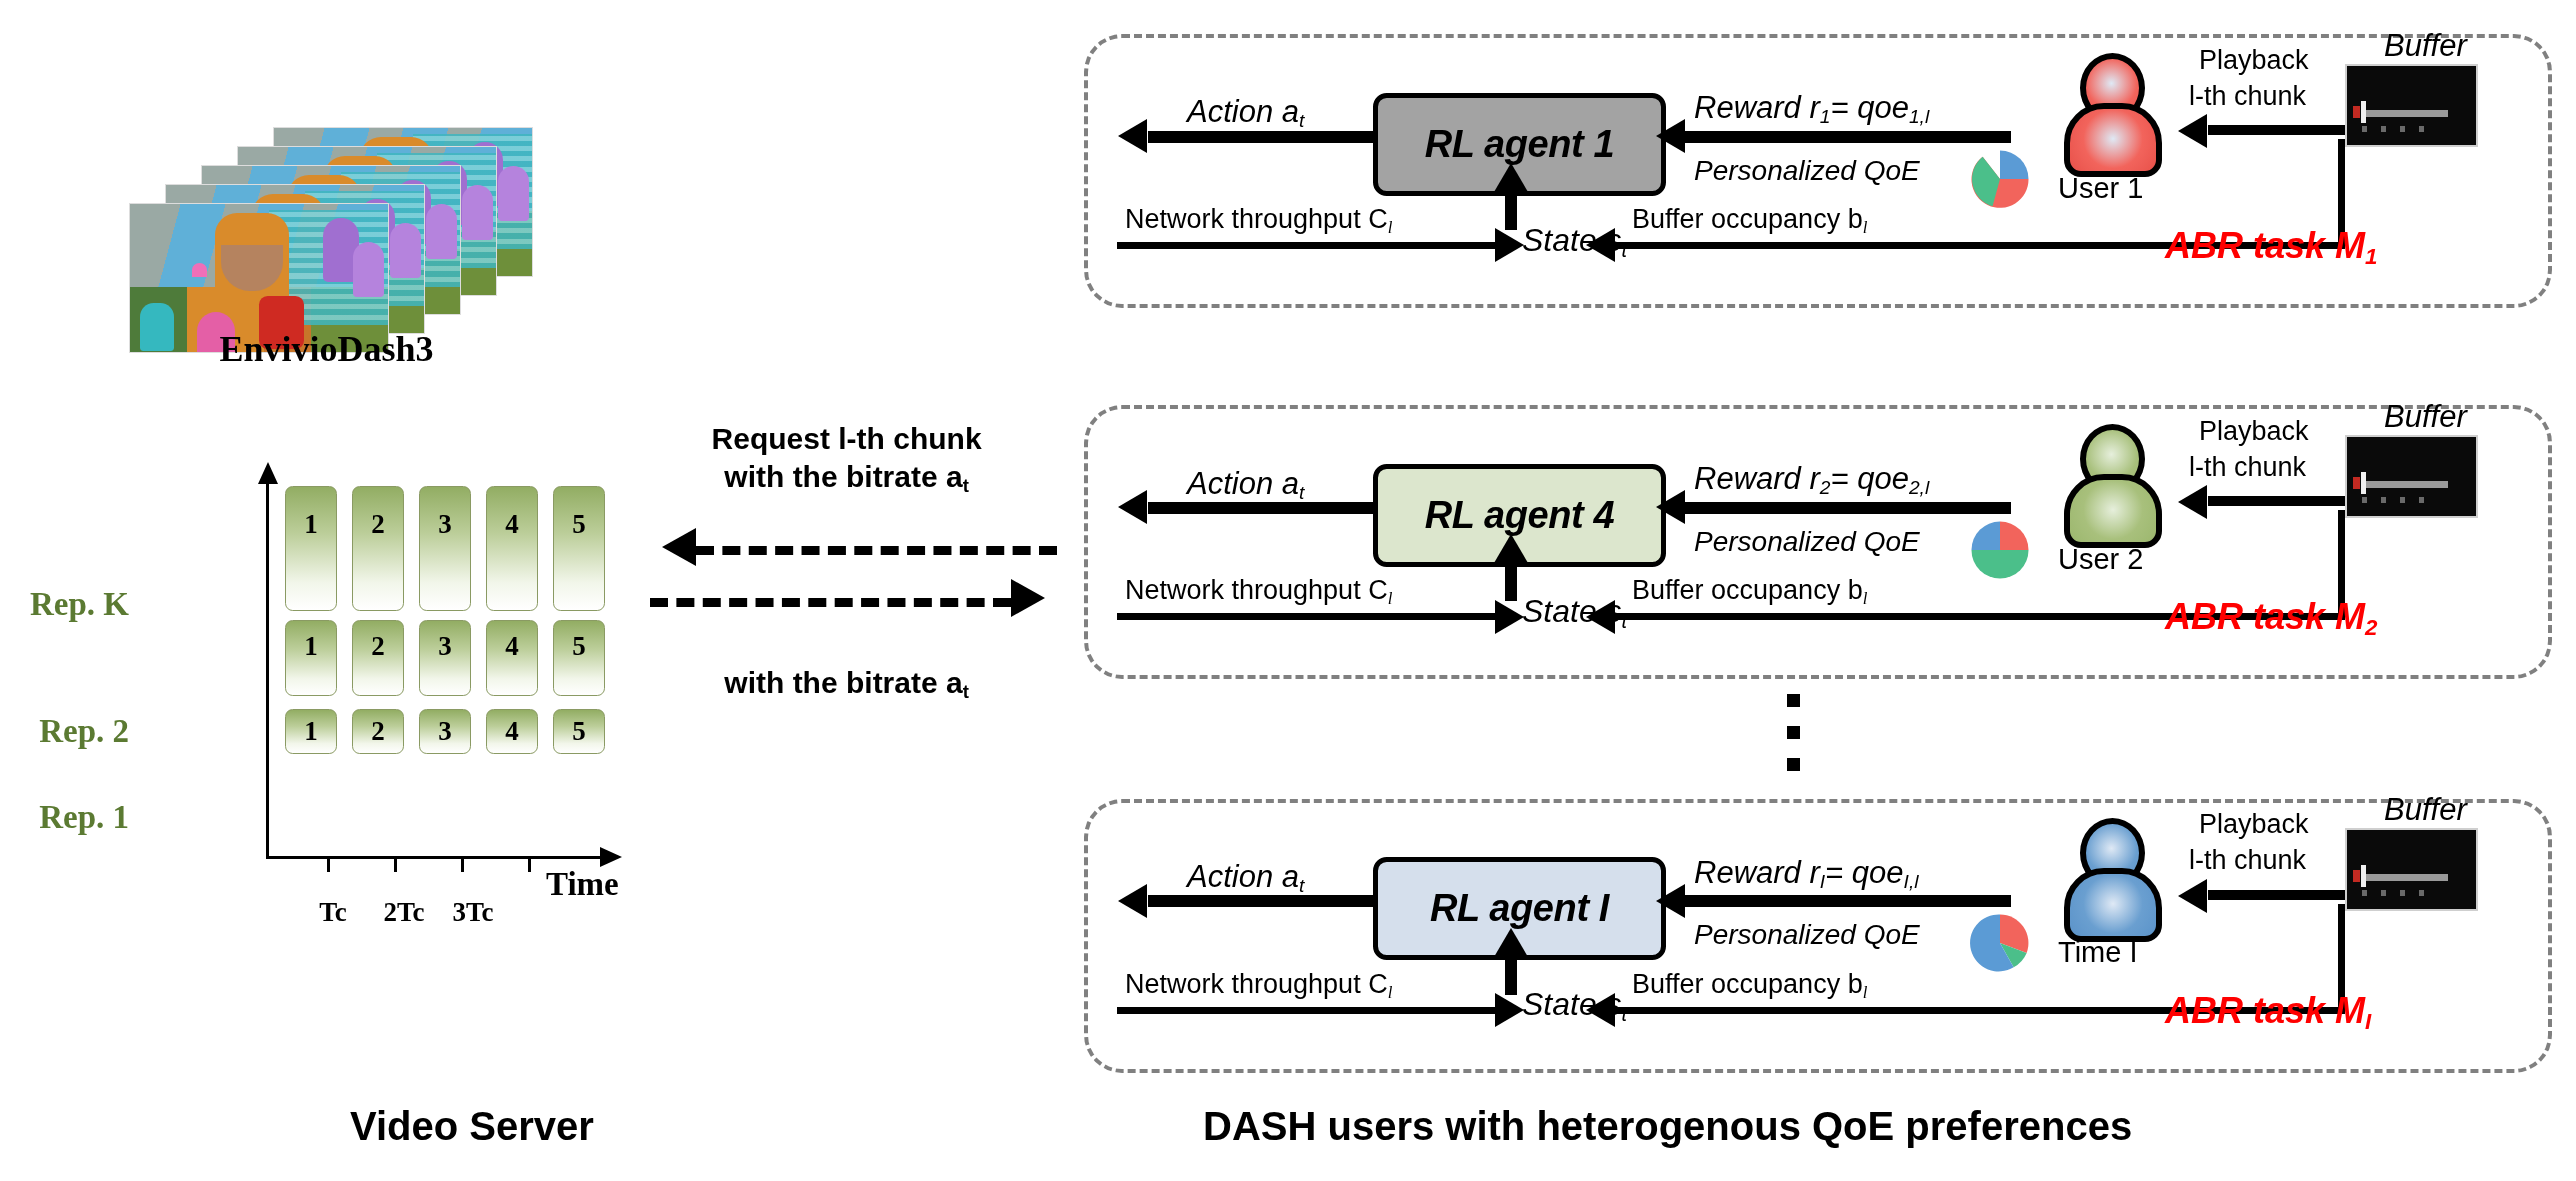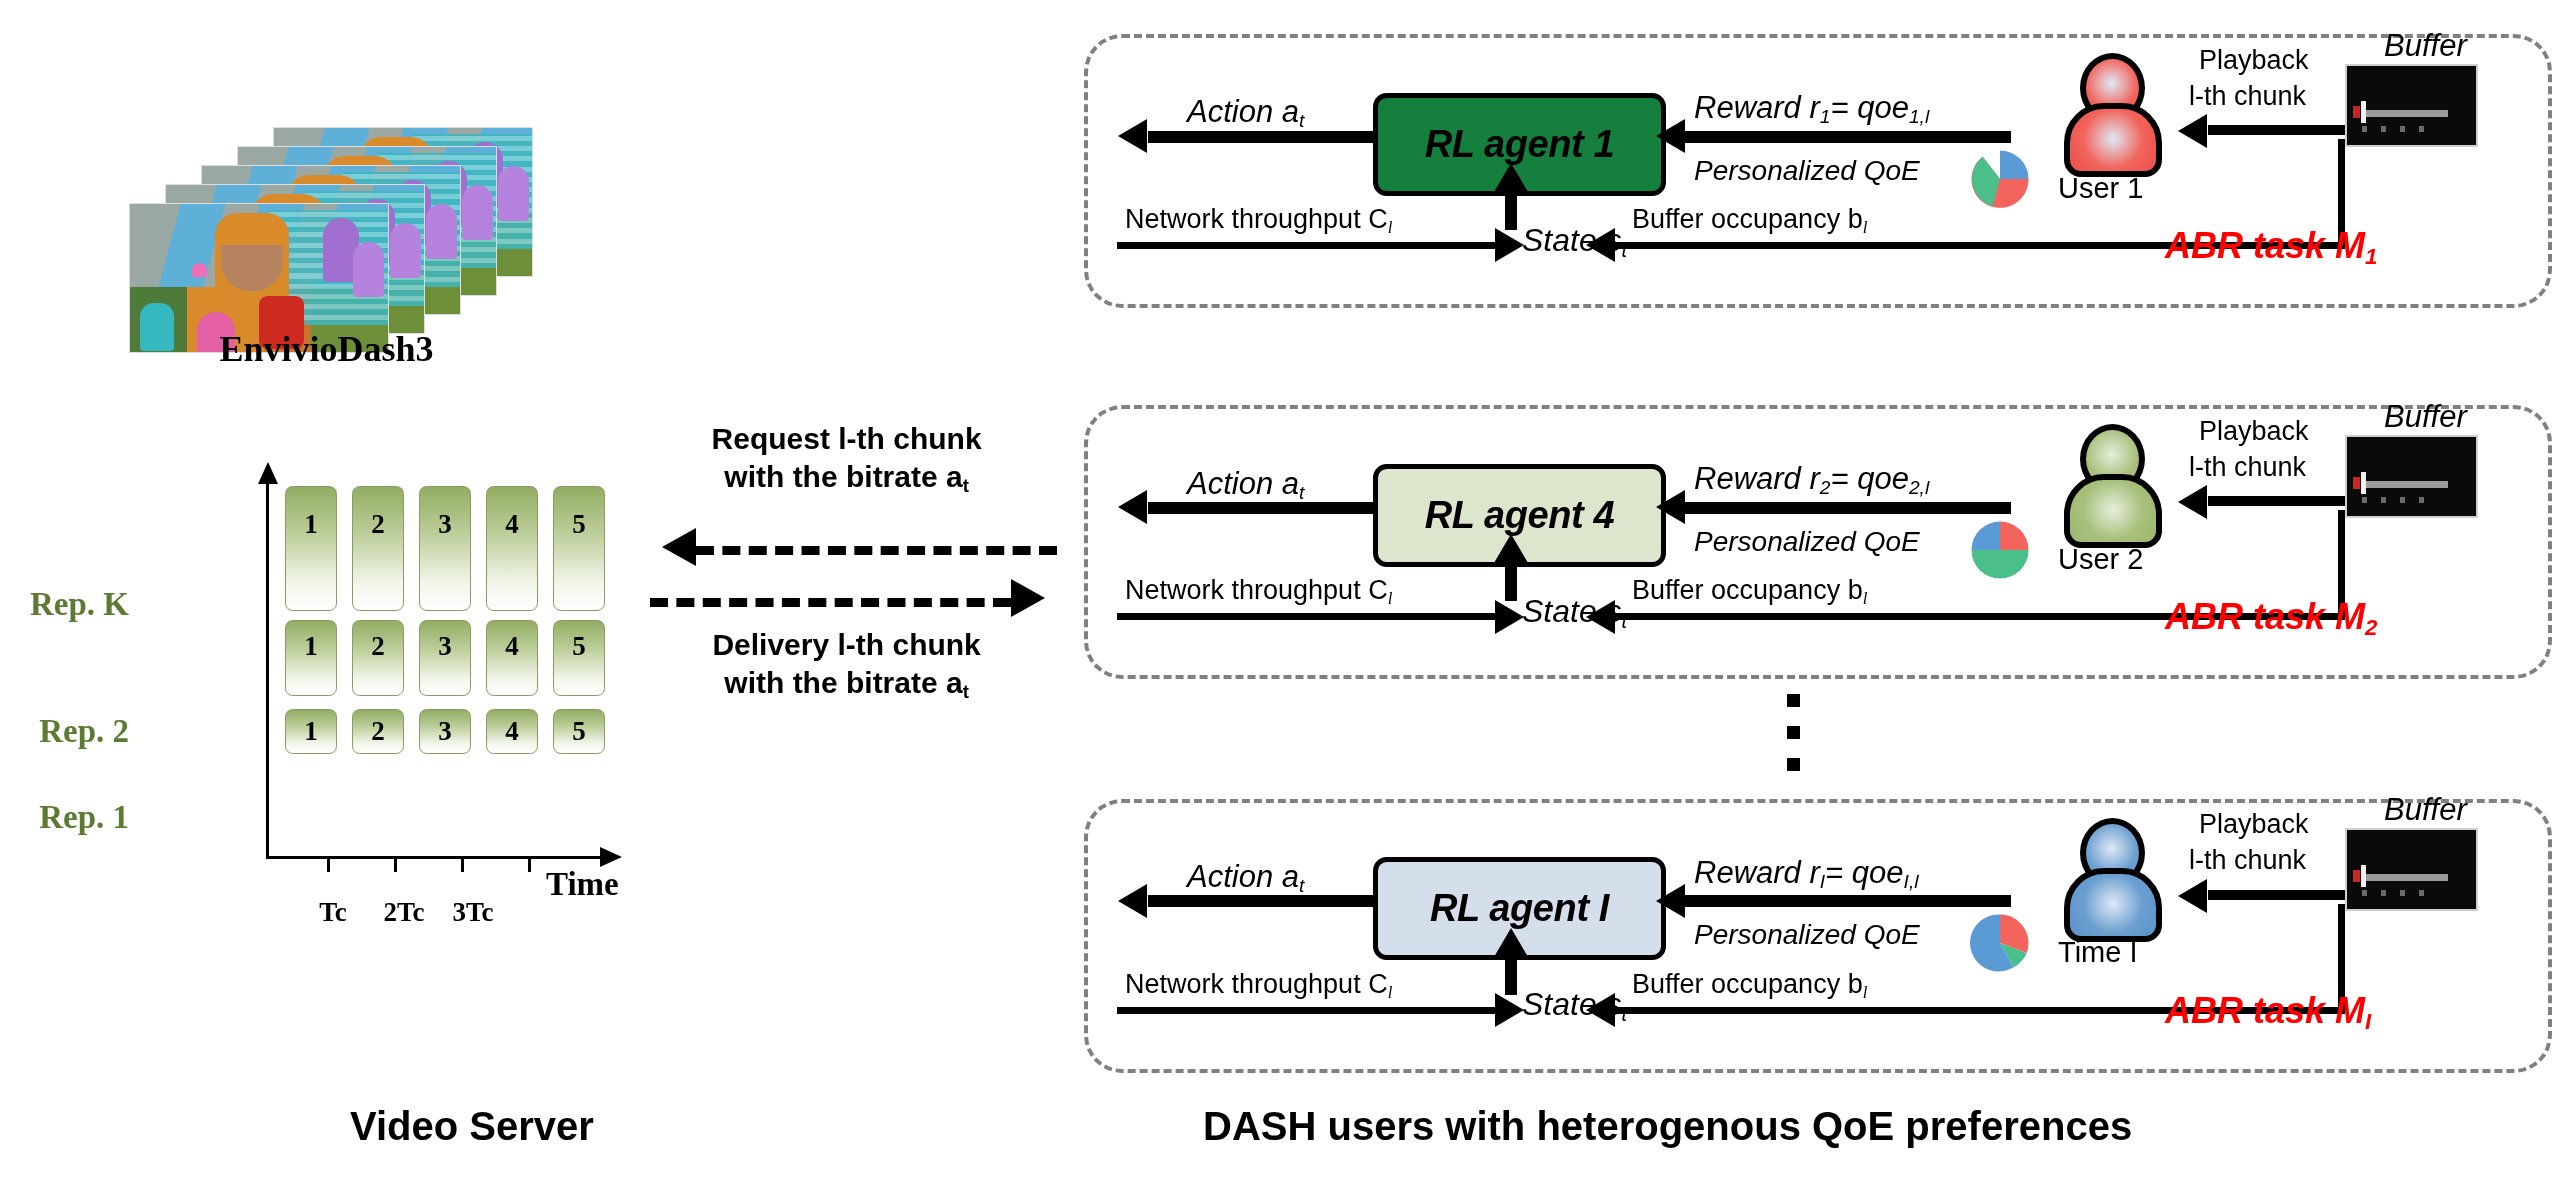--- a/index.html
+++ b/index.html
@@ -268,29 +268,28 @@
   <div class="midtxt" style="left:8.6px;top:0px;">Request  l-th chunk</div>
   <div class="midtxt" style="left:8.6px;top:38px;">
     <span>with the bitrate a</span><sub>t</sub>
   </div>
   <div class="dashline" style="left:60px;top:125px;width:361px;"></div>
   <div class="arrowL" style="left:26px;top:107px;"></div>
 
   <div class="dashline" style="left:13.7px;top:177px;width:361px;"></div>
   <div class="arrowR" style="left:375px;top:158px;"></div>
 
-  <div class="midtxt" style="left:8.6px;top:206px;">Delivery  l-th chunk</div>
   <div class="midtxt" style="left:8.6px;top:244px;">
     <span>with the bitrate a</span><sub>t</sub>
   </div>
 </div>
 
 <div class="panel" style="left:1084px;top:34px;width:1460px;height:266px;"></div>
 
-<div class="agent" style="left:1373px;top:93px;width:283px;height:93px;background:#15803d;">
+<div class="agent" style="left:1373px;top:93px;width:283px;height:93px;background:#a3a3a3;">
   <span>RL agent 1</span>
 </div>
 <div class="solidline" style="left:1148px;top:131px;width:225px;height:12px;"></div>
 <div class="aL" style="left:1118px;top:119px;"></div>
 <div class="lbl-bi" style="left:1187px;top:94px;">
   <span>Action a</span><sub>t</sub>
 </div>
 
 <div class="solidline" style="left:1685px;top:131px;width:326px;height:12px;"></div>
 <div class="aL" style="left:1656px;top:119px;"></div>

